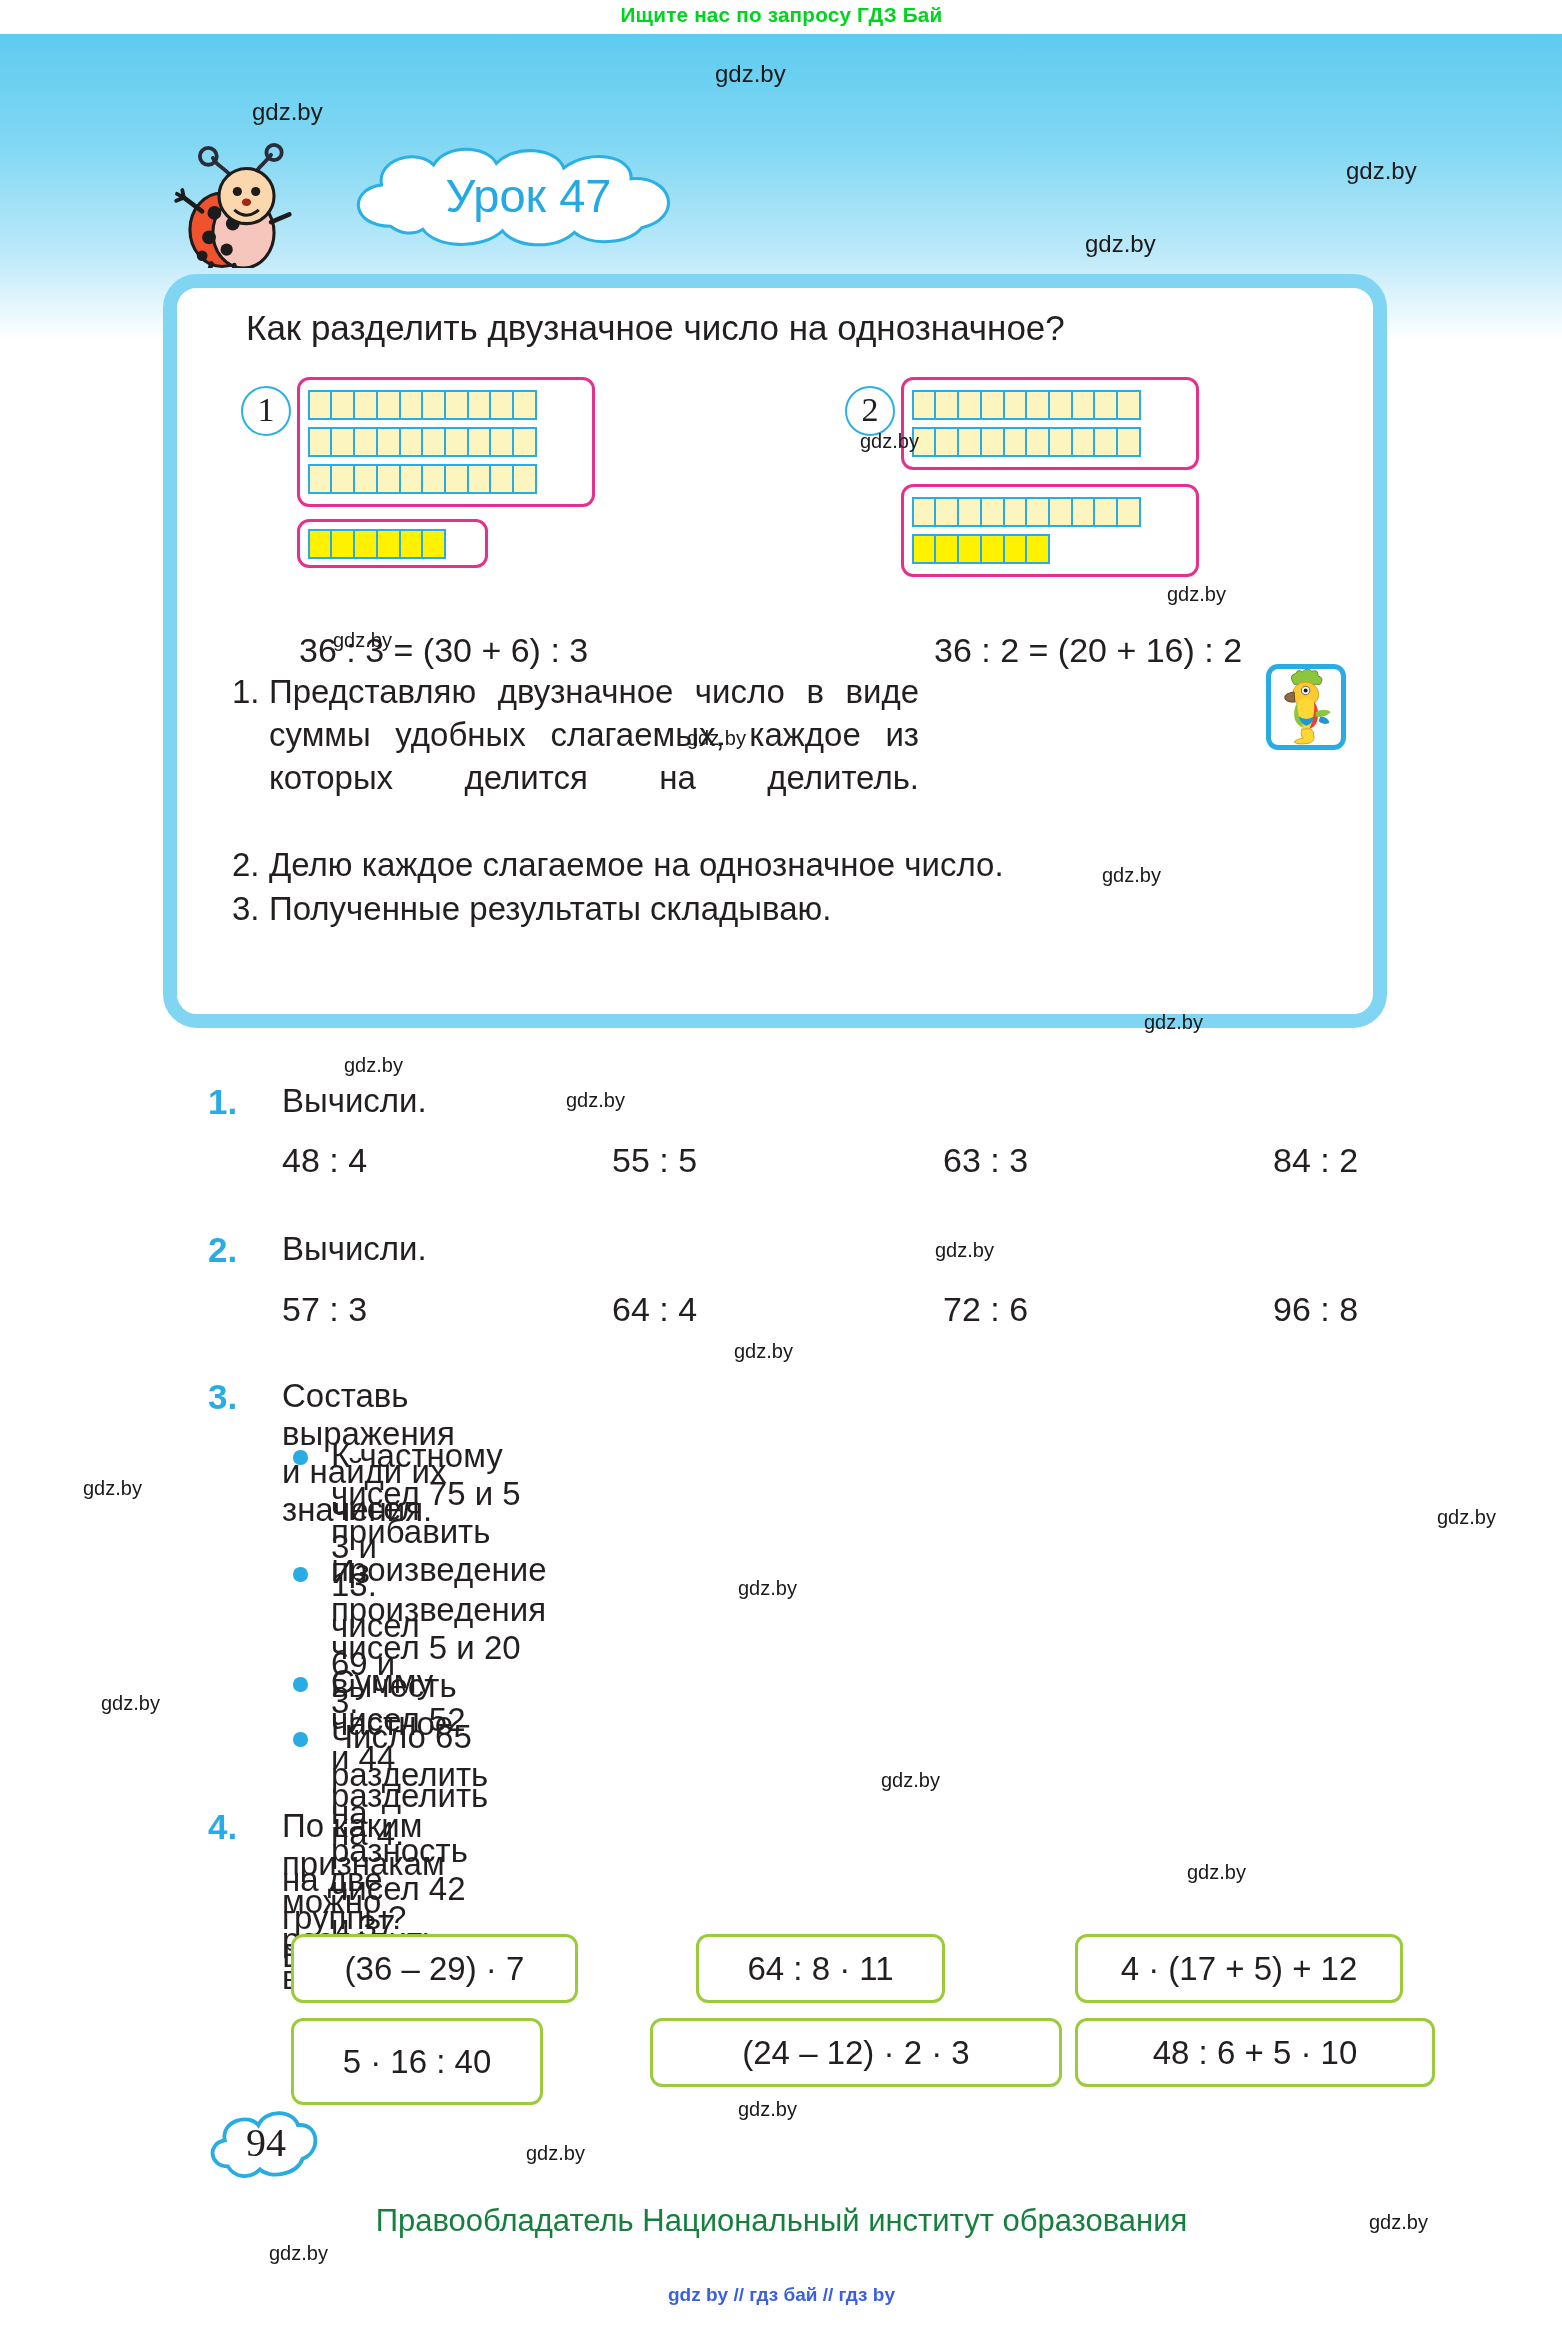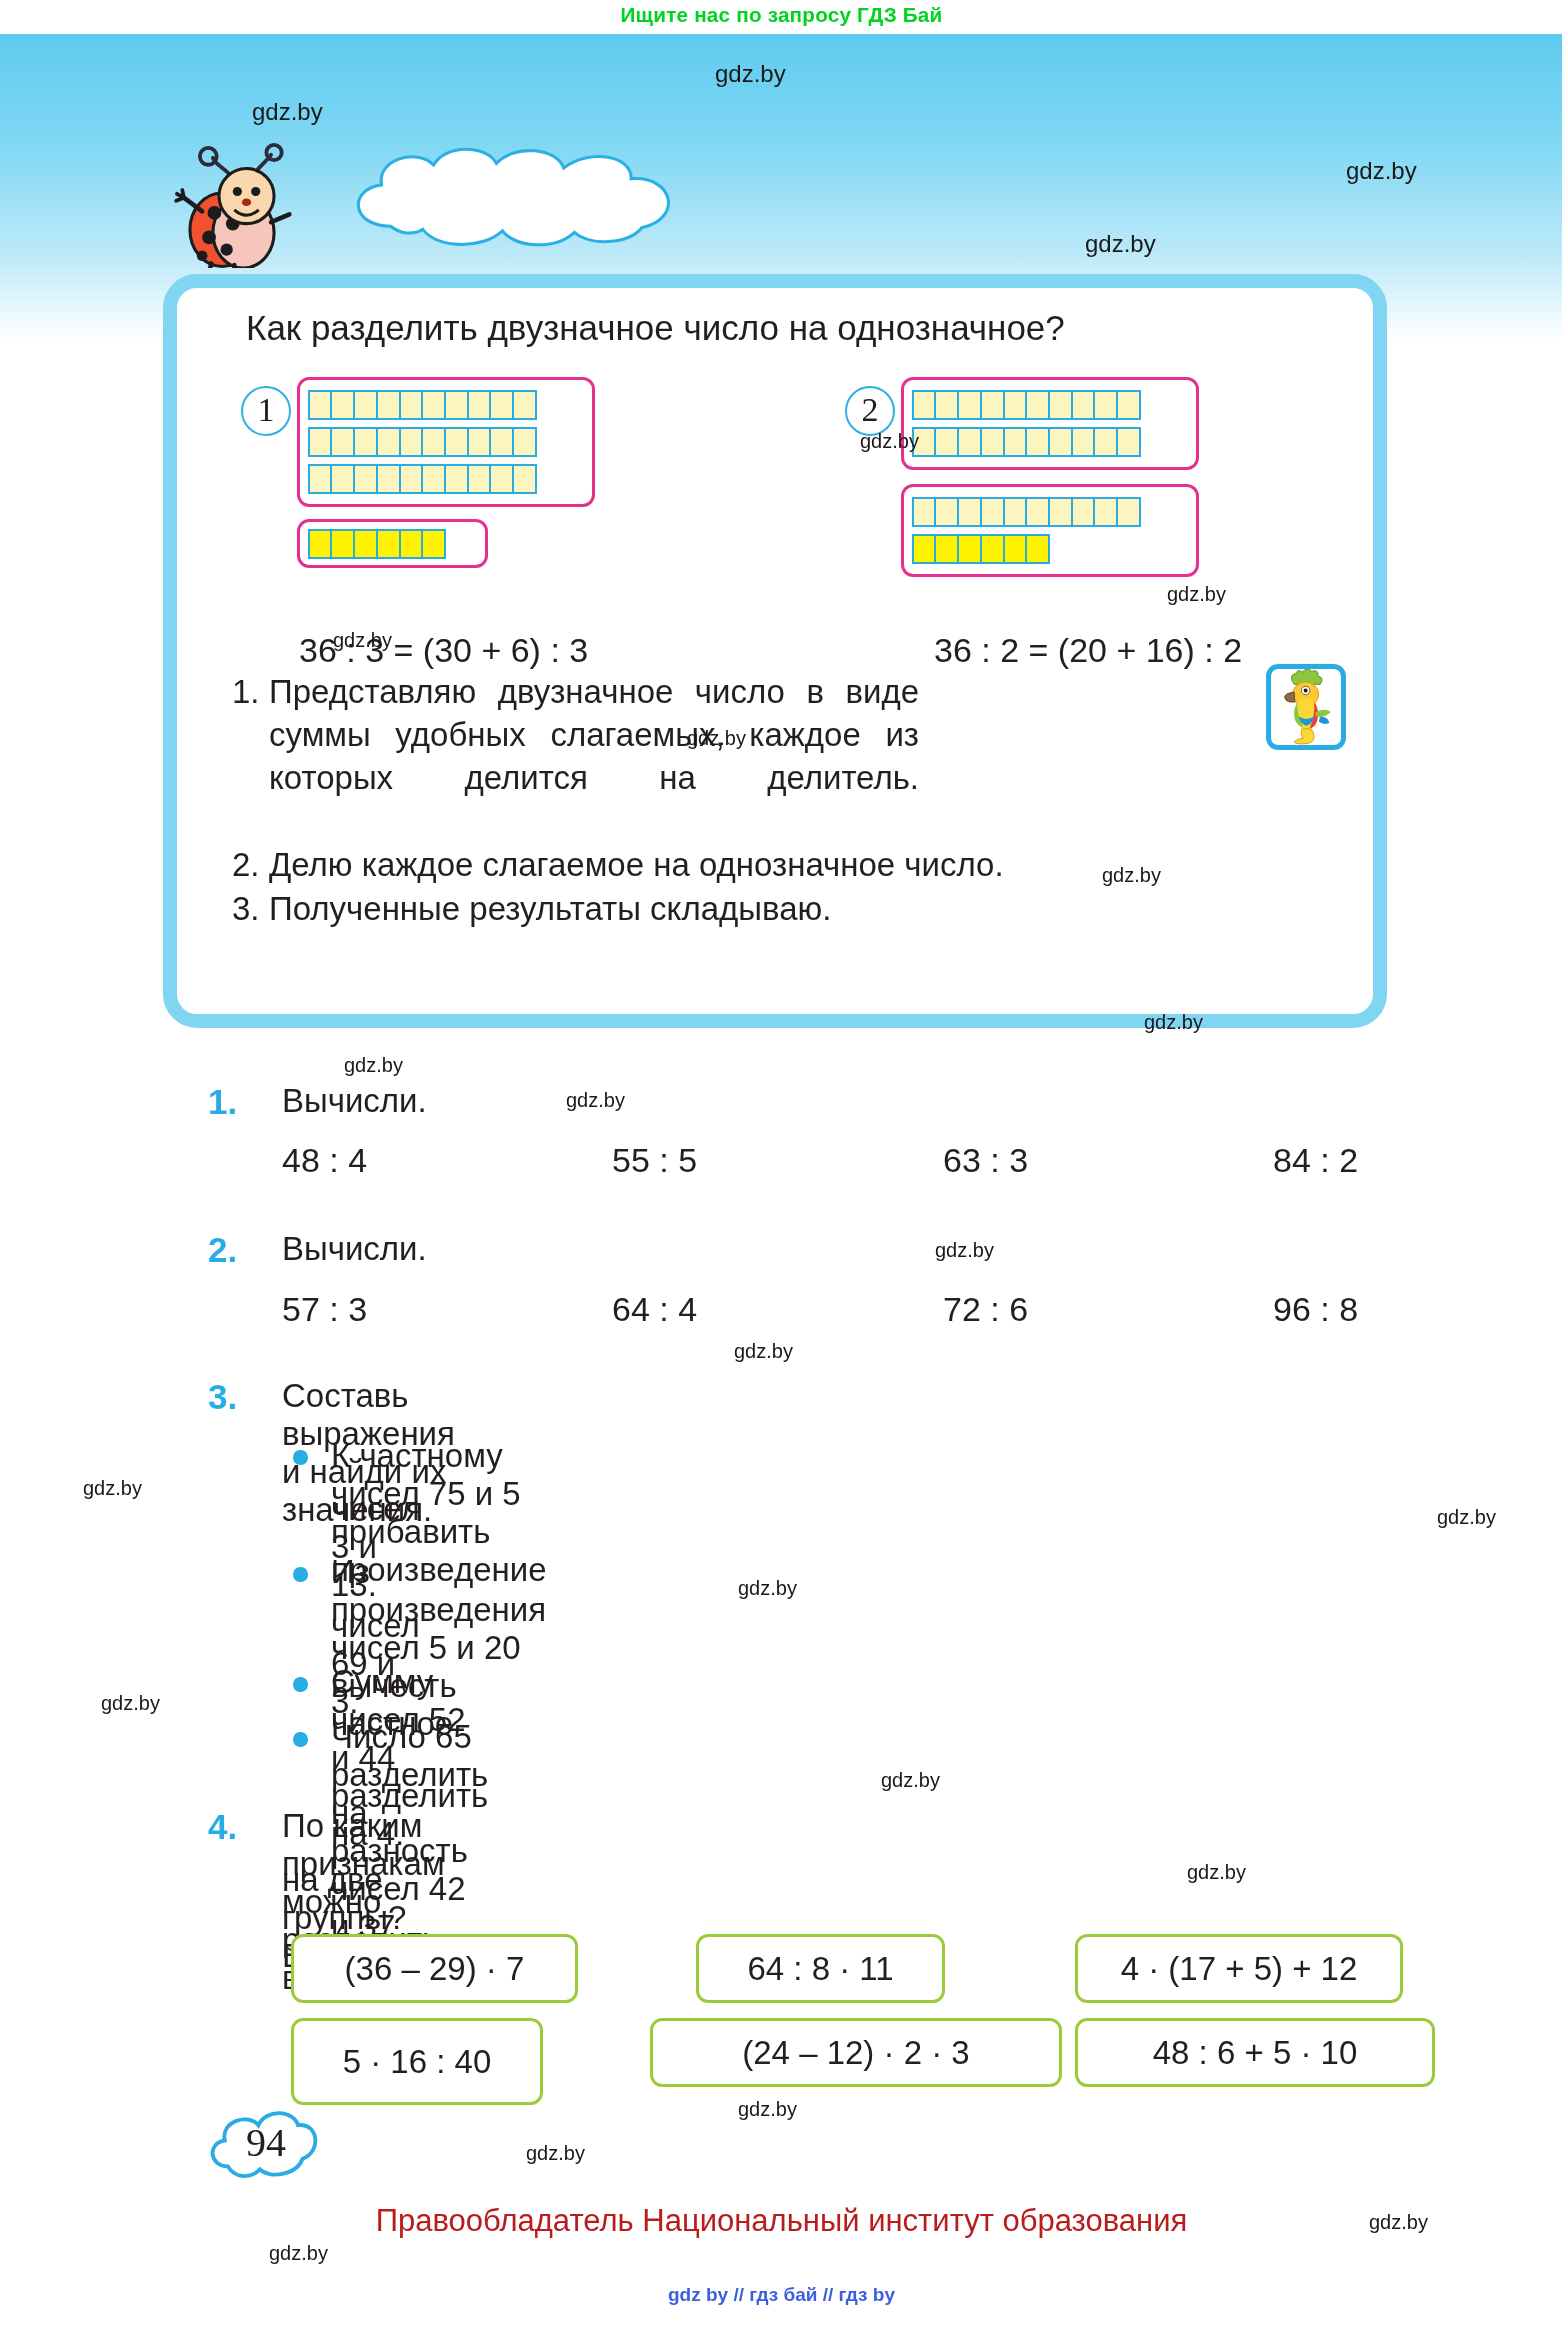--- a/index.html
+++ b/index.html
@@ -123,21 +123,21 @@
 
   
   .page-cloud{ position:absolute; left:205px; top:2096px; width:122px; height:92px; z-index:5;}
   .page-cloud .pnum{
     position:absolute; left:0; top:23px; width:122px; text-align:center;
     font-size:40px; color:#231f20; font-family:Liberation Serif, serif;
   }
 
   .copyright{
     position:absolute; left:0; top:2203px; width:1563px; text-align:center;
-    color:#b91c1c; font-size:31px; white-space:nowrap;
+    color:#15803d; font-size:31px; white-space:nowrap;
   }
   .bottom-links{
     position:absolute; left:0; top:2284px; width:1563px; text-align:center;
     color:#3b5fe0; font-size:19px; font-weight:bold;
   }
 
   
   .wm{
     position:absolute; color:#1a1a1a; font-size:20px; z-index:40;
     font-family:Liberation Sans, sans-serif; pointer-events:none;
@@ -187,20 +187,21 @@
              C52 22 104 8 126 30
              C142 2 196 4 208 28
              C232 2 288 8 296 34
              C330 8 386 18 384 48
              C440 44 452 100 398 112
              C380 134 330 136 310 118
              C284 142 232 138 216 116
              C188 142 128 138 112 114
              C100 122 82 120 70 110 Z" fill="#ffffff" stroke="#2bb0e3" stroke-width="4"></path>
   </svg>
+  <div class="label">Урок 47</div>
 </div>
 
 <div class="theory-panel">
 
   <div class="theory-question">Как разделить двузначное число на однозначное?</div>
 
   <div class="diagram-area">
 
     <div class="circ-num" style="left:64px; top:15.3px;">1</div>
 

